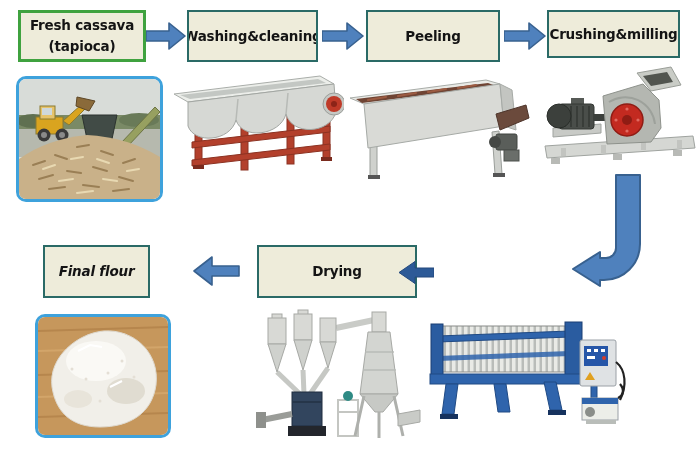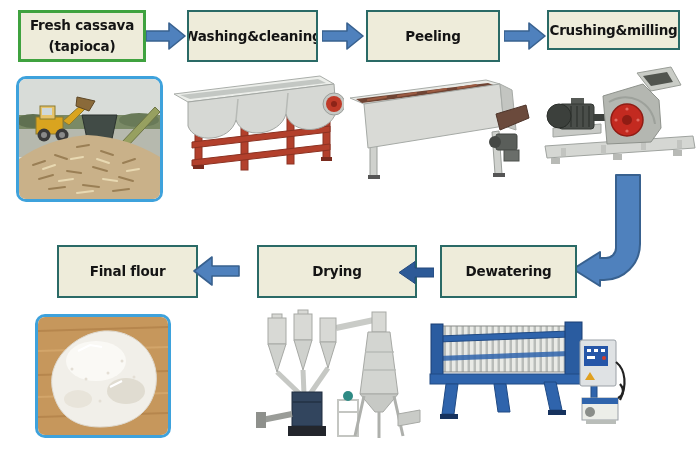--- a/index.html
+++ b/index.html
@@ -32,51 +32,48 @@
   </div>
 
   <div class="pbox" style="left:187px;top:10px;width:131px;height:52px;">
     <span>Washing&amp;cleaning</span>
   </div>
 
   <div class="pbox" style="left:366px;top:10px;width:134px;height:52px;text-align:center;">
     <span>Peeling</span>
   </div>
 
-  <div class="pbox" style="left:547px;top:10px;width:133px;height:40px;">
+  <div class="pbox" style="left:547px;top:10px;width:133px;height:48px;">
     <span>Crushing&amp;milling</span>
   </div>
 
   <svg class="arrow" style="left:146px;top:21px;" width="40" height="30" viewBox="0 0 40 30">
     <path d="M0 10 L23 10 L23 2 L39 15 L23 28 L23 20 L0 20 Z" fill="#4f81bd" stroke="#38618f" stroke-width="1.6" stroke-linejoin="round"></path>
   </svg>
 
   <svg class="arrow" style="left:322px;top:21px;" width="42" height="30" viewBox="0 0 42 30">
     <path d="M0 10 L25 10 L25 2 L41 15 L25 28 L25 20 L0 20 Z" fill="#4f81bd" stroke="#38618f" stroke-width="1.6" stroke-linejoin="round"></path>
   </svg>
 
   <svg class="arrow" style="left:504px;top:21px;" width="42" height="30" viewBox="0 0 42 30">
     <path d="M0 10 L25 10 L25 2 L41 15 L25 28 L25 20 L0 20 Z" fill="#4f81bd" stroke="#38618f" stroke-width="1.6" stroke-linejoin="round"></path>
   </svg>
 
   <svg class="arrow" style="left:560px;top:172px;" width="100" height="128" viewBox="0 0 100 128">
     <path d="M56 3 L80 3 L80 72 A36 36 0 0 1 44 108 L40 108 L40 114 L13 97 L40 80 L40 86 L46 86 A10 10 0 0 0 56 76 L56 3 Z" fill="#4f81bd" stroke="#38618f" stroke-width="2" stroke-linejoin="round"></path>
   </svg>
 
-  <div class="pbox" style="left:57px;top:245px;width:141px;height:53px;">
+  <div class="pbox" style="left:43px;top:245px;width:107px;height:53px;font-style:italic;">
     <span>Final flour</span>
   </div>
 
   <div class="pbox" style="left:257px;top:245px;width:160px;height:53px;">
     <span>Drying</span>
   </div>
 
-  <div class="pbox" style="left:440px;top:245px;width:137px;height:53px;">
-    <span>Dewatering</span>
-  </div>
 
   <svg class="arrow" style="left:192px;top:254px;" width="48" height="34" viewBox="0 0 48 34">
     <path d="M47 12 L20 12 L20 3 L2 17 L20 31 L20 22 L47 22 Z" fill="#4f81bd" stroke="#38618f" stroke-width="1.6" stroke-linejoin="round"></path>
   </svg>
 
   <svg class="arrow" style="left:398px;top:261px;" width="36" height="23" viewBox="0 0 36 23">
     <path d="M36 7 L17 7 L17 0.5 L1 11.5 L17 22.5 L17 16 L36 16 Z" fill="#2d5a97" stroke="#24497c" stroke-width="1" stroke-linejoin="round"></path>
   </svg>
 
   <div class="photo-frame" style="left:16px;top:76px;width:141px;height:120px;">

